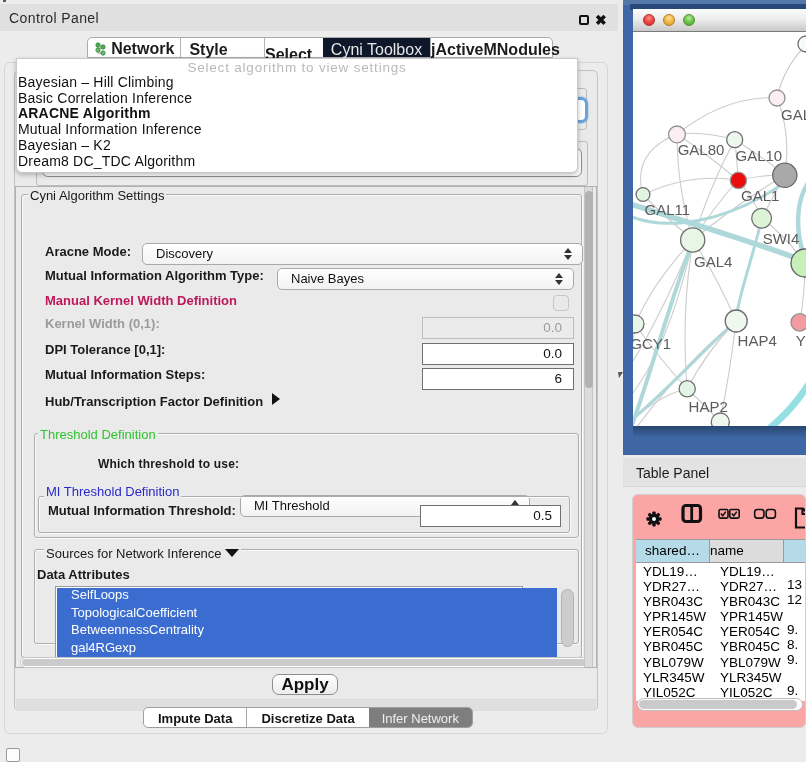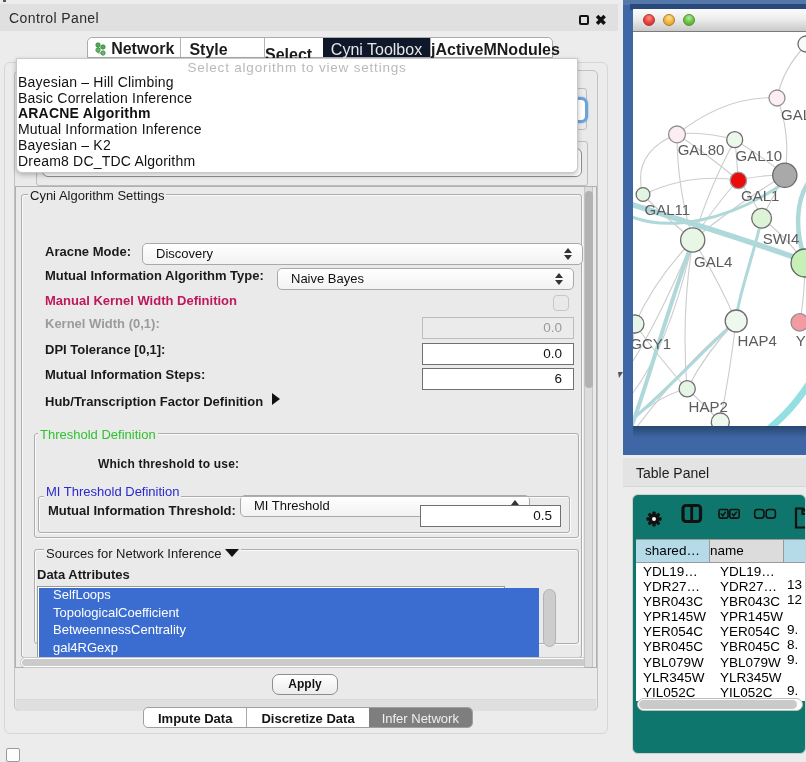--- a/index.html
+++ b/index.html
@@ -114,21 +114,21 @@
   </div>
 </div>
 
 <div class="abs" style="left:633px; top:426px; width:173px; height:12px; background:linear-gradient(#27476f,#3f67a6);"></div>
 
 <div class="abs" style="left:623px; top:455px; width:183px; height:307px; background:#ececec;">
   <div class="abs" style="left:0; top:3px; width:183px; height:29px; background:#e3e3e3; border-bottom:1px solid #d6d6d6;">
     <div class="abs" style="left:13px; top:7px; font-size:14px; color:#1d1d1d;">Table Panel</div>
   </div>
 
-  <div class="abs" style="left:9px; top:39px; width:174px; height:260px; background:#0f766e; border:1px solid #cfcfcf; border-radius:6px; overflow:hidden;">
+  <div class="abs" style="left:9px; top:39px; width:174px; height:234px; background:#fca5a5; border:1px solid #cfcfcf; border-radius:6px; overflow:hidden;">
 
     <svg class="abs" style="left:0; top:0;" width="174" height="50">
       <g fill="#111">
         <g transform="translate(21,24)">
           <g>
             <rect x="-1.7" y="-7.6" width="3.4" height="5" rx="1"></rect>
             <rect x="-1.7" y="2.6" width="3.4" height="5" rx="1"></rect>
             <rect x="-7.6" y="-1.7" width="5" height="3.4" rx="1"></rect>
             <rect x="2.6" y="-1.7" width="5" height="3.4" rx="1"></rect>
             <g transform="rotate(45)">
@@ -239,37 +239,37 @@
     <div class="abs" style="left:22px; top:309px; width:532px; height:37px; border:1px solid #adadad; border-radius:3px; box-shadow:inset 1px 1px 0 rgba(255,255,255,0.75), 1px 1px 0 rgba(255,255,255,0.75);">
       <span class="abs" style="left:5px; top:-13px; background:#eaeaea; padding:0 2px; color:#2929cc;">MI Threshold Definition</span>
     </div>
     <div class="abs b" style="left:32px; top:316px;">Mutual Information Threshold:</div>
     <div class="field" style="left:404px; top:318px; width:141px; padding-right:8px;">0.5</div>
 
     <div class="abs" style="left:18px; top:362px; width:545px; height:95px; border:1px solid #adadad; border-radius:3px; box-shadow:inset 1px 1px 0 rgba(255,255,255,0.75), 1px 1px 0 rgba(255,255,255,0.75);">
       <span class="abs" style="left:9px; top:-4px; background:#eaeaea; padding:0 2px;">Sources for Network Inference <span style="display:inline-block; width:0; height:0; border-top:8px solid #111; border-left:7px solid transparent; border-right:7px solid transparent; vertical-align:1px;"></span></span>
     </div>
     <div class="abs b" style="left:21px; top:380px;">Data Attributes</div>
-    <div class="abs" style="left:21px; top:399px; width:468px; height:72px; border:1px solid #9a9a9a; background:#fff;">
+    <div class="abs" style="left:39px; top:399px; width:468px; height:72px; border:1px solid #9a9a9a; background:#fff;">
       <div class="abs" style="left:1px; top:1px; width:500px; height:70px; background:#3b6cd0; color:#fff; font-size:13px; line-height:17.7px; padding-left:14px;">
           <div style="position:relative; top:-2px;">SelfLoops<br>TopologicalCoefficient<br>BetweennessCentrality<br>gal4RGexp</div>
         </div>
       <div class="abs" style="left:505px; top:2px; width:13px; height:58px; background:#cdcdcd; border:1px solid #b2b2b2; border-radius:7px;"></div>
     </div>
 
   </div>
 
   <div class="abs" style="left:20px; top:657px; width:568px; height:11px; background:#fff; border:1px solid #c6c6c6; border-radius:6px;">
     <div class="abs" style="left:1px; top:1px; width:564px; height:7px; background:#cbcbcb; border-radius:5px;"></div>
   </div>
 
   <div class="abs" style="left:584px; top:187px; width:9px; height:480px; background:#dcdcdc; border-left:1px solid #c4c4c4; border-right:1px solid #c4c4c4;"></div>
   <div class="abs" style="left:585px; top:191px; width:8px; height:197px; background:#b2b2b2; border-radius:5px;"></div>
 
-  <div class="abs" style="left:272px; top:674px; width:66px; height:21px; background:linear-gradient(#ffffff,#ececec); border:1px solid #8e8e8e; border-radius:7px; text-align:center; font-size:12px; font-weight:bold; line-height:19px; color:#111;">Apply</div>
+  <div class="abs" style="left:272px; top:674px; width:66px; height:21px; background:linear-gradient(#ffffff,#ececec); border:1px solid #8e8e8e; border-radius:7px; text-align:center; font-size:17px; font-weight:bold; line-height:19px; color:#111;">Apply</div>
   <div class="abs" style="left:16px; top:699px; width:580px; height:1px; background:#d9d9d9;"></div>
   <div class="abs" style="left:16px; top:700px; width:580px; height:11px; background:#dfdfdf; border-radius:0 0 4px 4px;"></div>
   <div class="abs" style="left:143px; top:707px; height:21px; display:flex; background:#fff; border:1px solid #9f9f9f; border-radius:5px; font-size:13px; font-weight:bold; color:#141414; overflow:hidden;">
     <div style="padding:3px 14px 0;">Impute Data</div>
     <div style="border-left:1px solid #a8a8a8; padding:3px 14px 8px;">Discretize Data</div>
     <div style="background:#7e7e7e; color:#efefef; padding:3px 13px 0; font-weight:normal;">Infer Network</div>
   </div>
 
   <div class="abs" style="left:6px; top:748px; width:14px; height:14px; background:#fdfdfd; border:1px solid #9a9a9a; border-radius:2px;"></div>
 

